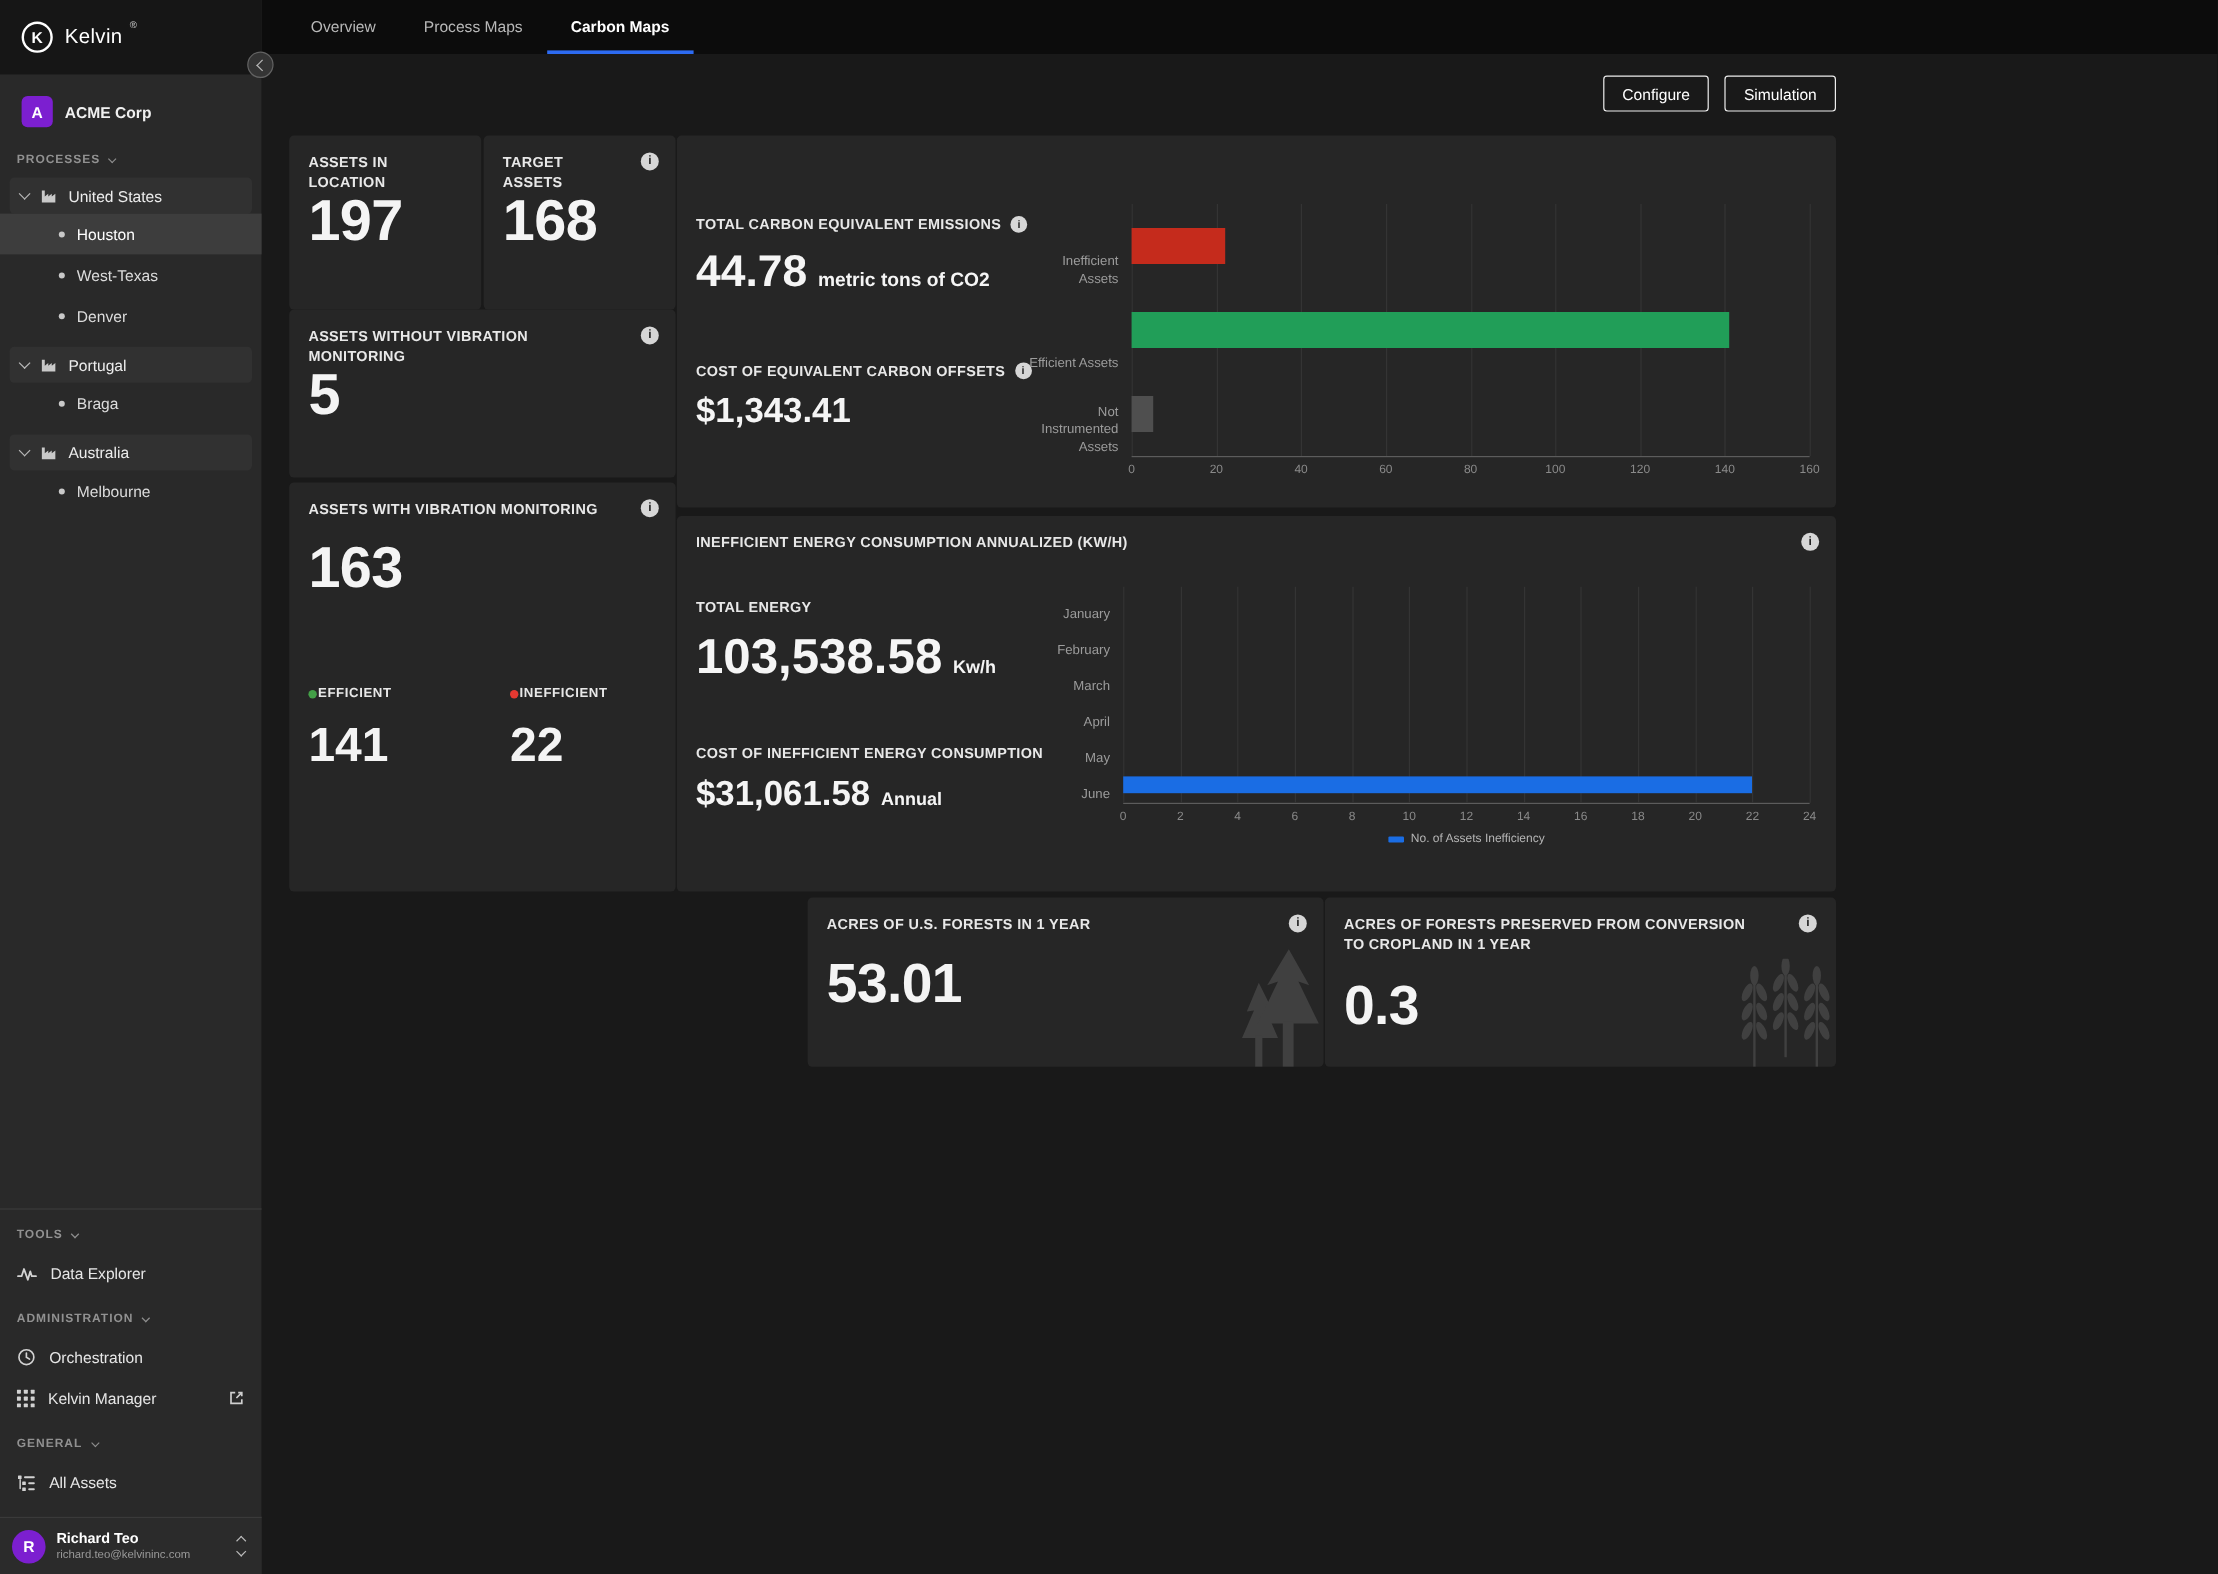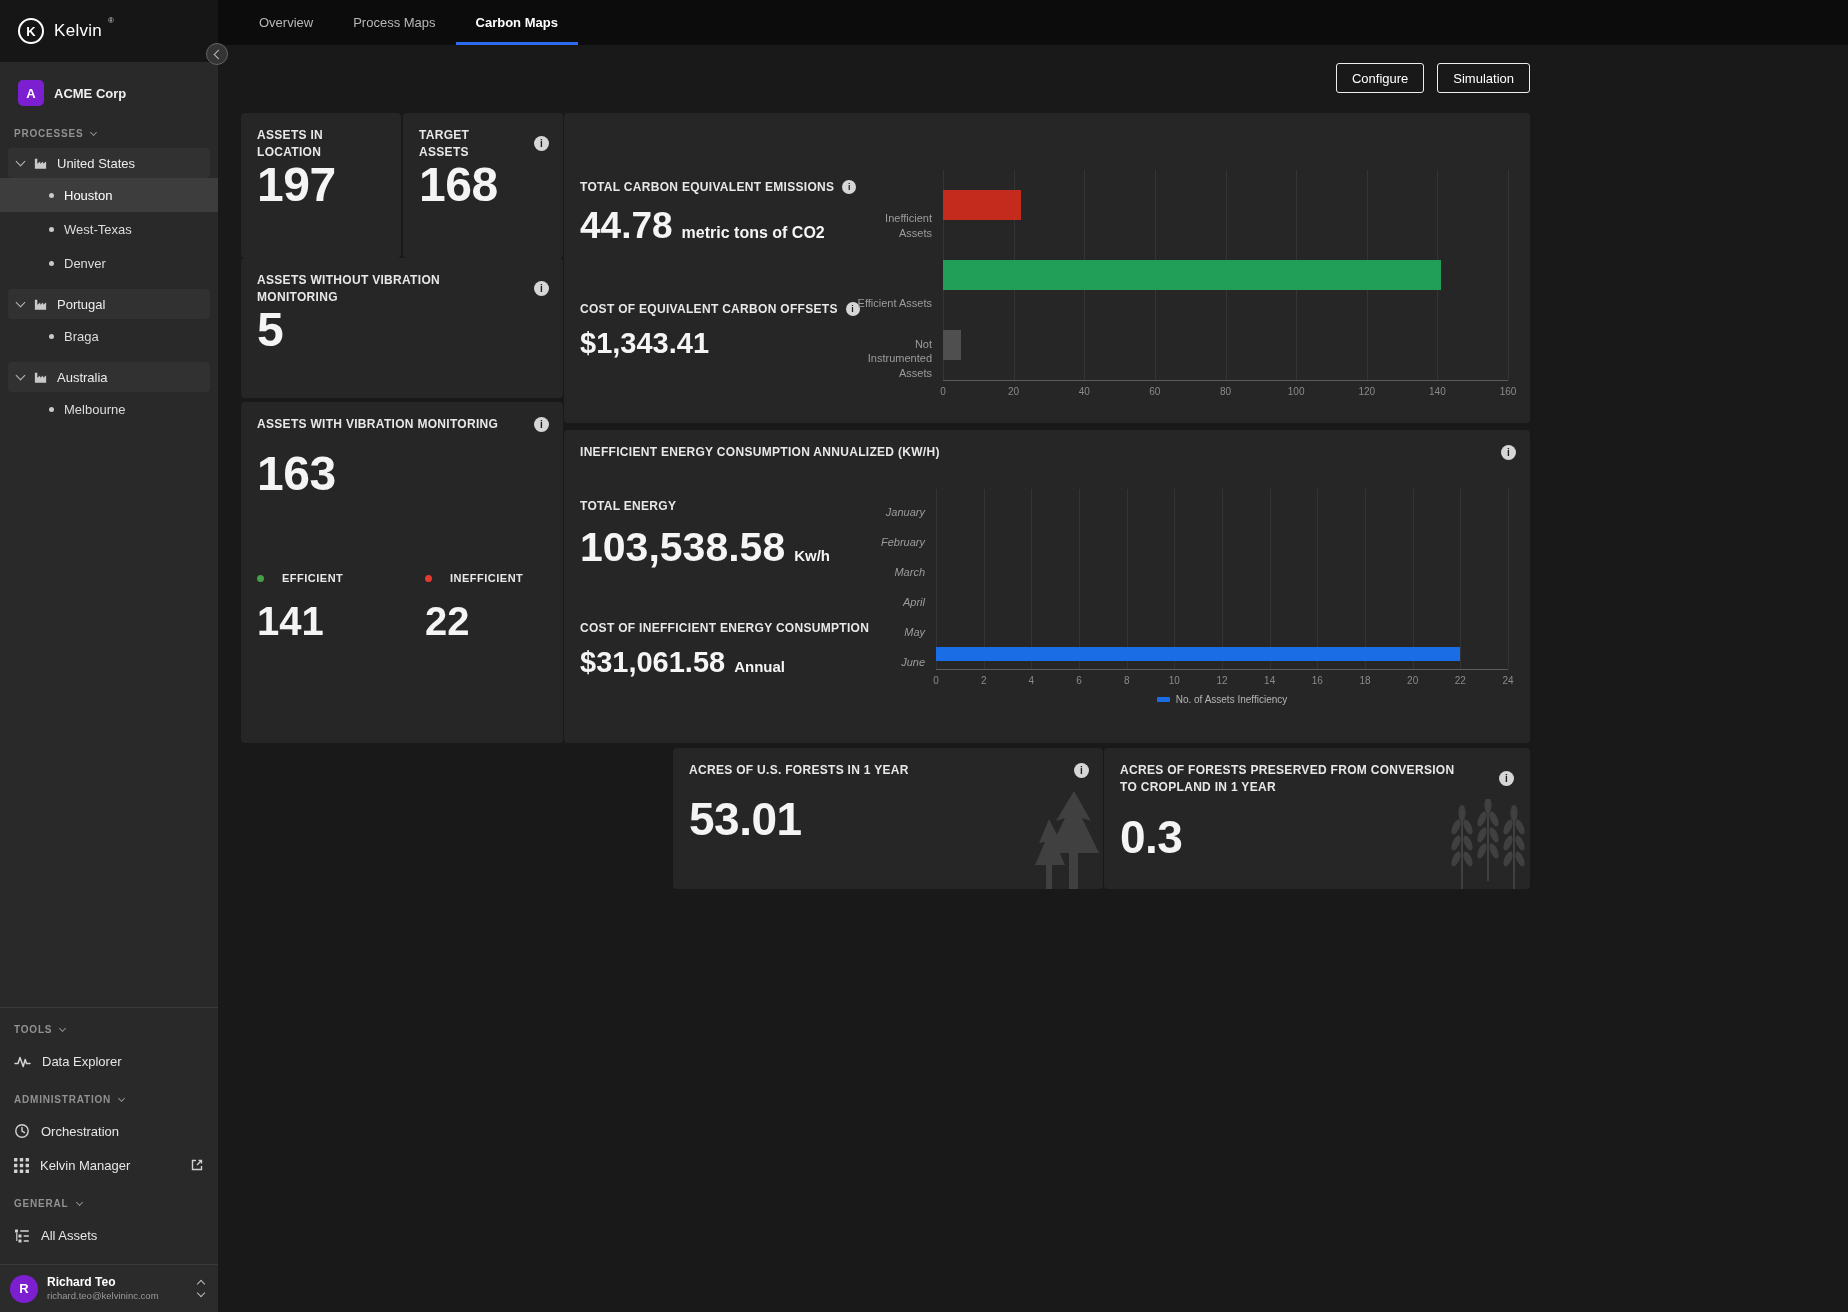--- a/index.html
+++ b/index.html
@@ -43,39 +43,39 @@
   .main { flex:1; position:relative; background:#191919; }
   .topbar { position:absolute; top:0; left:0; right:0; height:45px; background:#0c0c0c; display:flex; padding-left:21px; }
   .tab { position:relative; padding:0 20px; line-height:45px; font-size:13px; color:#b8b8b8; cursor:pointer; }
   .tab.active { color:#fff; font-weight:700; }
   .tab.active::after { content:""; position:absolute; left:0; right:0; bottom:0; height:3px; background:#2d6bf2; }
   .content { position:absolute; left:23px; top:0; width:1289px; height:100%; }
   .actions { position:absolute; top:63px; right:0; display:flex; gap:13px; }
   .btn { height:30px; padding:0 15px; border:1px solid #ededed; border-radius:3px; background:transparent; color:#fff; font-size:13px; font-family:inherit; cursor:pointer; }
 
   .card { position:absolute; background:#262626; border-radius:4px; }
-  .card-head { display:flex; align-items:center; justify-content:space-between; gap:12px; padding:14px 14px 0 16px; }
+  .card-head { display:flex; align-items:flex-start; justify-content:space-between; gap:12px; padding:14px 14px 0 16px; }
   .card-title { margin:0; font-size:12px; font-weight:700; letter-spacing:.3px; color:#e8e8e8; line-height:1.4; }
   .info { flex:none; display:inline-block; width:15px; height:15px; border-radius:50%; background:#d6d6d6; color:#1d1d1d; text-align:center; font-size:10px; font-weight:700; line-height:15px; cursor:pointer; }
   .info::before { content:"i"; }
   .info-sm { width:14px; height:14px; line-height:14px; font-size:9px; }
   .big-num { position:absolute; left:16px; top:44px; font-size:48px; font-weight:700; color:#f4f4f4; letter-spacing:-.5px;text-align:center; }
   .bn-46 { font-size:46px; }
 
   .metric { position:absolute; left:16px; }
   .m1 { top:67px; } .m2 { top:189px; }
   .metric-label { display:flex; align-items:center; gap:8px; font-size:12px; font-weight:700; letter-spacing:.3px; color:#e8e8e8; }
   .metric-value { display:flex; align-items:baseline; gap:9px; margin-top:11px; color:#f5f5f5; }
   .num-36 { font-size:37px; font-weight:700; }
   .num-31 { font-size:41px; font-weight:700; }
   .num-28 { font-size:29px; font-weight:700; }
   .unit { font-size:16px; font-weight:700; }
 
   .vib-split { position:absolute; left:16px; right:10px; top:170px; display:grid; grid-template-columns:168px 1fr; }
-  .vib-label { display:flex; align-items:center; gap:18px; font-size:11px; font-weight:700; letter-spacing:.5px; color:#e8e8e8; }
+  .vib-label { display:flex; align-items:center; gap:1px; font-size:11px; font-weight:700; letter-spacing:.5px; color:#e8e8e8; }
   .dot-st { width:7px; height:7px; border-radius:50%; flex:none; }
   .dot-g { background:#43a047; } .dot-r { background:#e53931; }
   .vib-num { margin-top:15px; font-size:40px; font-weight:700; color:#f4f4f4; }
 
   
   .hchart { position:absolute; display:flex; flex-wrap:wrap; }
   .hc-labels { flex:none; }
   .hc-label { display:flex; align-items:flex-end; justify-content:flex-end; color:#9c9c9c; font-size:11px; line-height:1.3; text-align:right; }
   .hc-plot { flex:1; position:relative; border-bottom:1px solid #5c5c5c; }
   .hc-grid { position:absolute; top:0; bottom:0; width:1px; background:#343434; }
@@ -388,21 +388,21 @@
         <div class="metric m2" style="top:191px">
           <div class="metric-label">
               <span>COST OF INEFFICIENT ENERGY CONSUMPTION</span>
             </div>
           <div class="metric-value">
             <span class="num-28">$31,061.58</span>
             <span class="unit" style="font-size:15px">Annual</span>
           </div>
         </div>
         <div style="left:270px;top:59px;width:674px" class="hchart">
-            <div class="hc-labels" style="width: 91px; font-style: italic;">
+            <div class="hc-labels" style="width: 91px;">
               <div class="hc-label" style="height: 30px;">
                 <span>January</span>
               </div>
               <div class="hc-label" style="height: 30px;">
                 <span>February</span>
               </div>
               <div class="hc-label" style="height: 30px;">
                 <span>March</span>
               </div>
               <div class="hc-label" style="height: 30px;">

